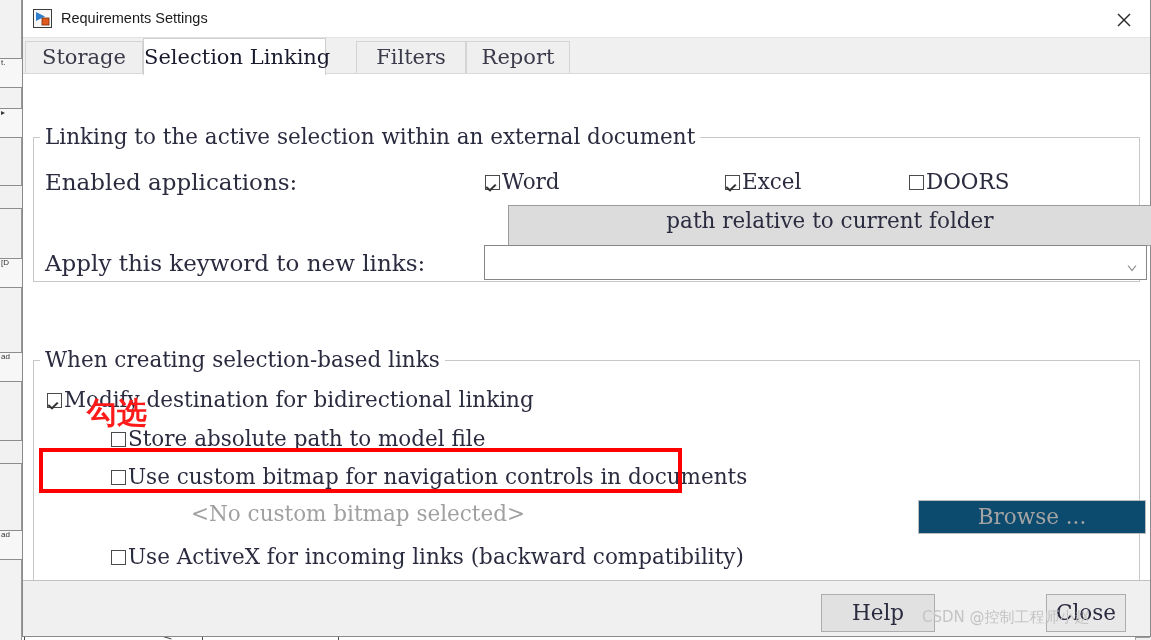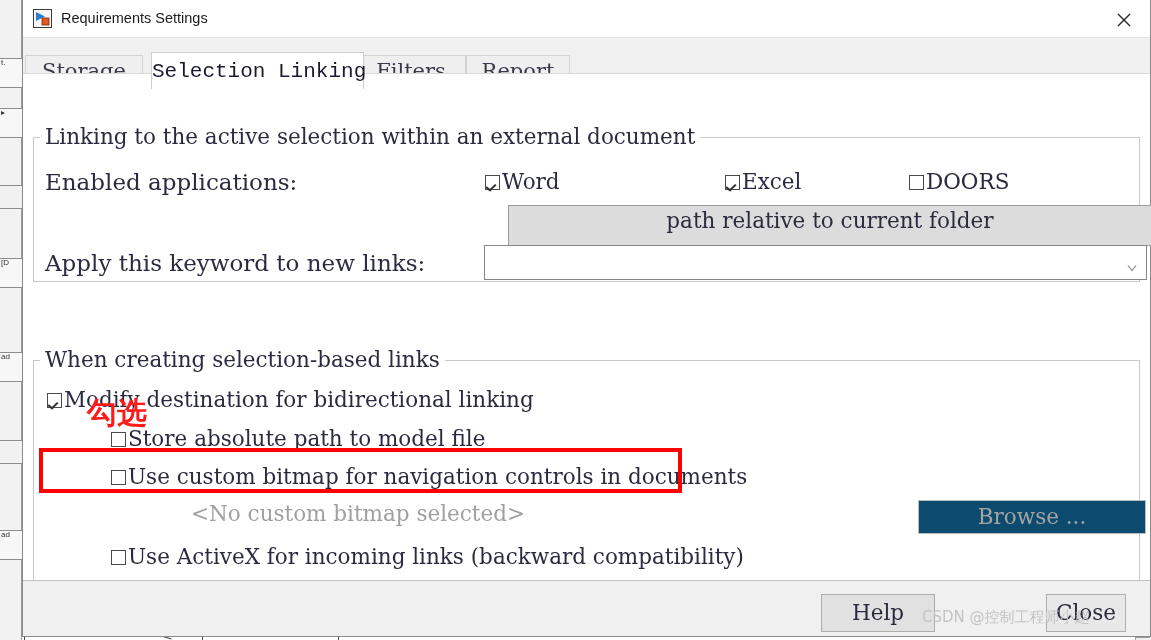--- a/index.html
+++ b/index.html
@@ -159,21 +159,20 @@
     background: #efefef;
     border: 1px solid #d4d4d4;
     border-bottom: none;
     font-family: "DejaVu Serif", "Liberation Serif", serif;
     font-size: 21px;
     color: #3a3a4a;
     text-align: center;
     line-height: 31px;
     white-space: nowrap;
     cursor: default;
-    margin-top: 14px;
   }
   .tab.active {
     background: #ffffff;
     border-color: #cfcfcf;
     color: #1a1a2e;
     z-index: 3;
     top: 0;
     height: 37px;
     line-height: 37px;
   }
@@ -405,21 +404,21 @@
     <div id="close-x">
       <svg width="14" height="14" viewBox="0 0 14 14">
         <line x1="1" y1="1" x2="13" y2="13" stroke="#2a2a2a" stroke-width="1.4"></line>
         <line x1="13" y1="1" x2="1" y2="13" stroke="#2a2a2a" stroke-width="1.4"></line>
       </svg>
     </div>
   </div>
 
   <div id="tabstrip">
     <div class="tab" style="left:2px;   width:118px;">Storage</div>
-    <div class="tab active" style="left:128px; width:213px;font-family:Liberation Mono, monospace;">Selection Linking</div>
+    <div class="tab active" style="left:120px; width:183px;">Selection Linking</div>
     <div class="tab" style="left:333px; width:110px;">Filters</div>
     <div class="tab" style="left:443px; width:104px;">Report</div>
   </div>
 
   <div id="client">
 
     <div class="groupbox" style="left:10px; top:63px; width:1107px; height:145px;"></div>
     <div class="group-legend" style="left:17px; top:52px;">Linking to the active selection within an external document</div>
 
     <div class="field-label" style="left:22px; top:96px;">Enabled applications:</div>

